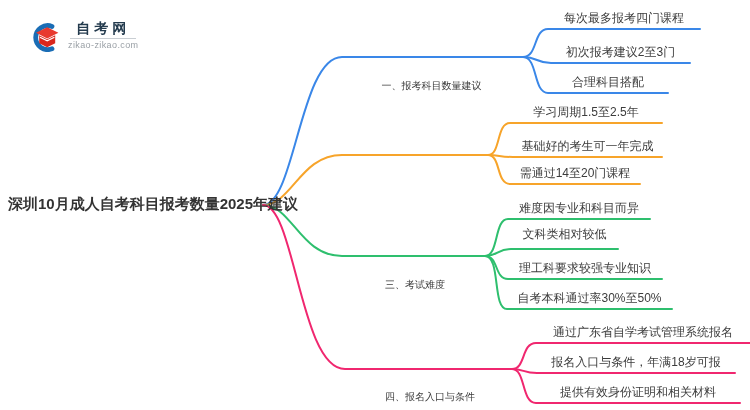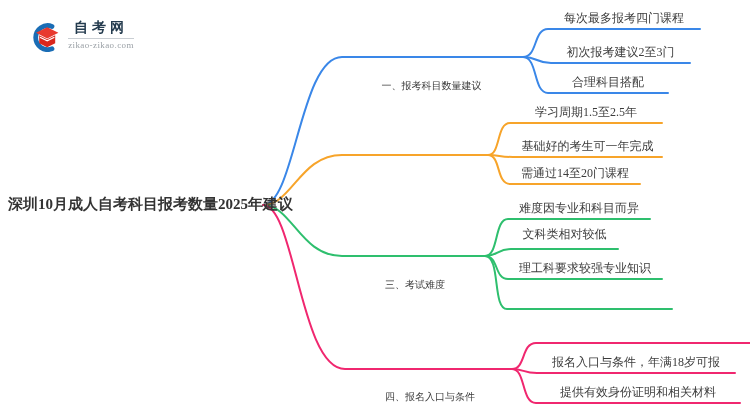--- a/index.html
+++ b/index.html
@@ -1,18 +1,18 @@
 <!DOCTYPE html>
 <html><head>
 <meta charset="utf-8">
 <style>
   html,body{margin:0;padding:0;background:#ffffff;}
   .stage{
     position:relative;width:750px;height:410px;background:#ffffff;overflow:hidden;
-    font-family:Liberation Serif, serif;color:#3b3b3b;
+    font-family:Liberation Sans, sans-serif;color:#3b3b3b;
   }
   .links{position:absolute;left:0;top:0;}
   .node{position:absolute;height:20px;line-height:20px;text-align:center;
         white-space:nowrap;overflow:visible;color:#3c3c3c;}
   .central{font-size:15px;font-weight:600;color:#333333;}
   .lbl{font-size:10px;font-weight:500;margin-top:40px;}
   .chd{font-size:12px;font-weight:400;}
   .logo{position:absolute;left:28px;top:20px;display:flex;align-items:flex-start;}
   .logo-icon{width:32px;height:32px;}
   .logo-text{margin-left:8px;display:flex;flex-direction:column;align-items:center;}
@@ -75,18 +75,20 @@
   <div class="node chd" style="left:548px;top:72px;width:120px;">合理科目搭配</div>
 
   <div class="node chd" style="left:510px;top:102px;width:152px;">学习周期1.5至2.5年</div>
   <div class="node chd" style="left:513px;top:136px;width:149px;">基础好的考生可一年完成</div>
   <div class="node chd" style="left:510px;top:163px;width:130px;">需通过14至20门课程</div>
 
   <div class="node lbl" style="left:345px;top:235px;width:140px;">三、考试难度</div>
   <div class="node chd" style="left:508px;top:198px;width:142px;">难度因专业和科目而异</div>
   <div class="node chd" style="left:511px;top:224px;width:107px;">文科类相对较低</div>
   <div class="node chd" style="left:508px;top:258px;width:154px;">理工科要求较强专业知识</div>
+  <div class="node chd" style="left:507px;top:288px;width:165px;">自考本科通过率30%至50%</div>
 
   <div class="node lbl" style="left:348px;top:347px;width:164px;">四、报名入口与条件</div>
+  <div class="node chd" style="left:536px;top:322px;width:214px;">通过广东省自学考试管理系统报名</div>
   <div class="node chd" style="left:537px;top:352px;width:198px;">报名入口与条件，年满18岁可报</div>
   <div class="node chd" style="left:536px;top:382px;width:204px;">提供有效身份证明和相关材料</div>
 
 </div>
 
 </body></html>

